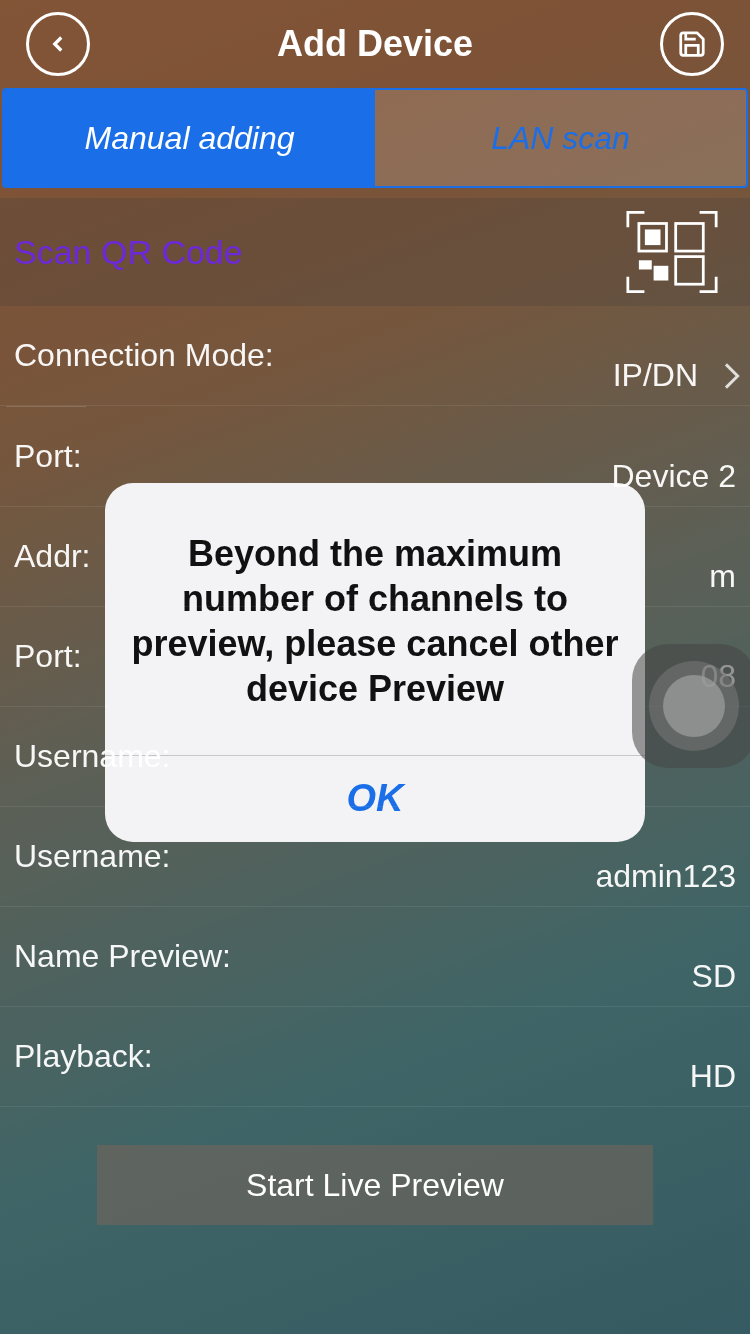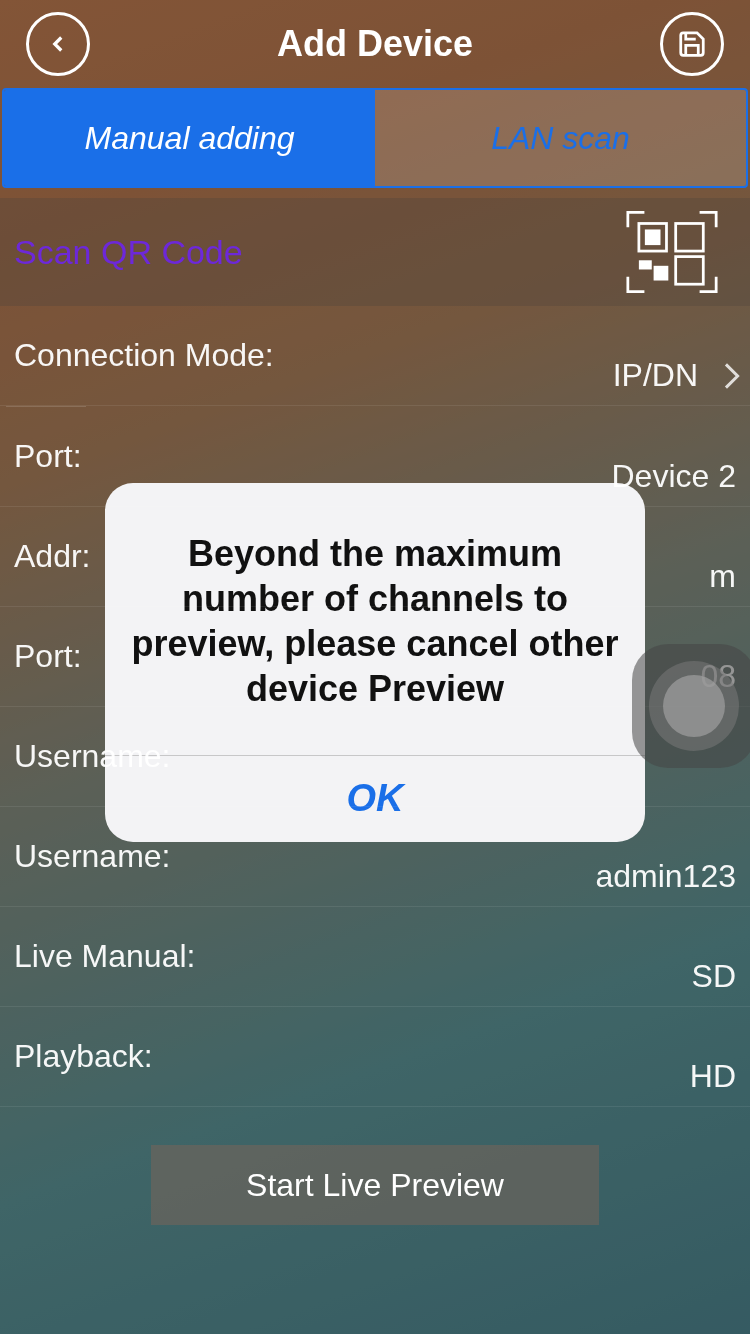--- a/index.html
+++ b/index.html
@@ -109,21 +109,21 @@
     transform: rotate(45deg);
   }
   .divider-thin {
     height: 1px;
     background: rgba(255,255,255,0.15);
     margin-left: 6px;
     width: 80px;
   }
   .start-btn {
     margin: 38px auto 0;
-    width: 448px;
+    width: 556px;
     height: 80px;
     background: rgba(120,100,90,0.55);
     color: #fff;
     font-size: 32px;
     display: flex;
     align-items: center;
     justify-content: center;
   }
   
   .overlay {
@@ -263,21 +263,21 @@
     <span class="label">Username:</span>
     <span class="value"></span>
   </div>
 
   <div class="row">
     <span class="label">Username:</span>
     <span class="value">admin123</span>
   </div>
 
   <div class="row">
-    <span class="label">Live Manual:</span>
+    <span class="label">Name Preview:</span>
     <span class="value">SD</span>
   </div>
 
   <div class="row">
     <span class="label">Playback:</span>
     <span class="value">HD</span>
   </div>
 
   <div class="start-btn">Start Live Preview</div>
 </div>

